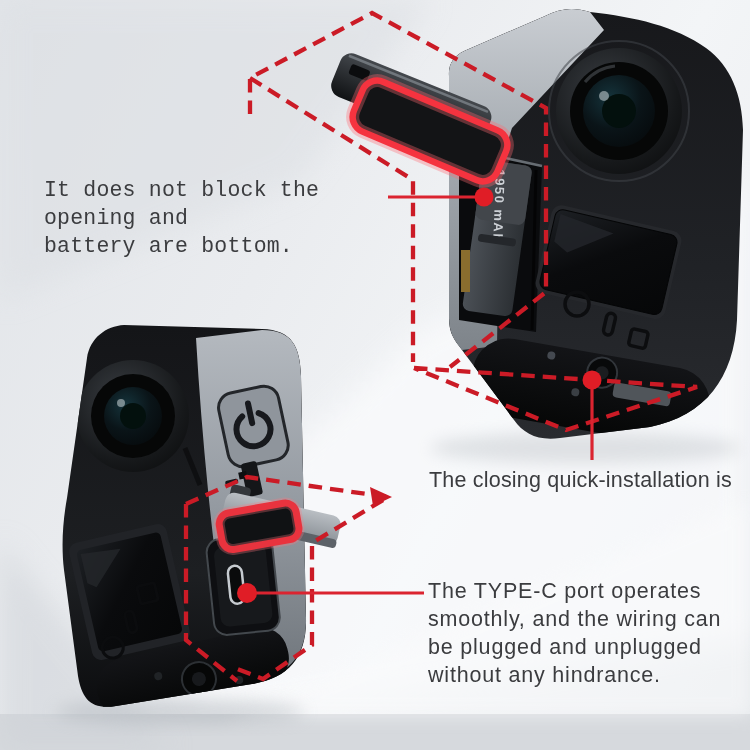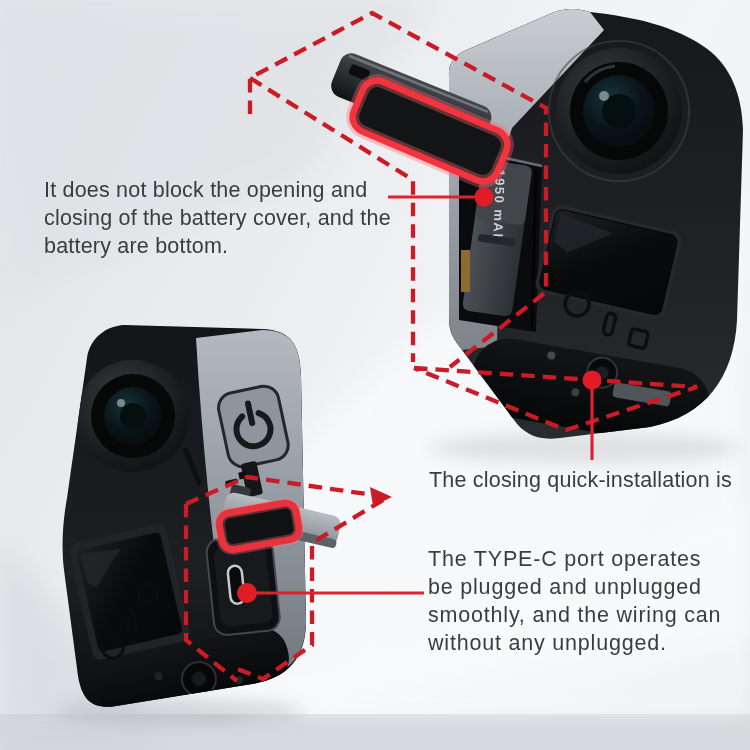--- a/index.html
+++ b/index.html
@@ -6,23 +6,23 @@
   .stage{
     position:relative;width:750px;height:750px;overflow:hidden;
     background:linear-gradient(118deg,#e1e4e8 0%,#eaecef 35%,#f3f5f7 62%,#edeff2 82%,#e6e9ec 100%);
     font-family:"Liberation Sans",sans-serif;
   }
   .stage svg{position:absolute;left:0;top:0;}
   .note{
     position:absolute;color:#3b3c3f;
     font-size:21.5px;line-height:28px;letter-spacing:.2px;
   }
-  #note-battery{left:44px;top:176px;width:370px;}
+  #note-battery{left:44px;top:176px;width:370px;font-family:Liberation Mono, monospace;}
   #note-bottom{left:429px;top:466px;width:320px;line-height:28.5px;}
-  #note-typec{left:428px;top:545px;width:320px;letter-spacing:.8px;}
+  #note-typec{left:428px;top:577px;width:320px;letter-spacing:.8px;}
   .battery-label-text{
     font-family:"Liberation Sans",sans-serif;font-size:13px;font-weight:bold;
     letter-spacing:1.5px;fill:#ccd0d5;
   }
 </style>
 </head>
 <body>
 
 <div class="stage">
 <svg width="750" height="750" viewBox="0 0 750 750">
@@ -243,25 +243,24 @@
     <circle cx="484" cy="197" r="9.5" fill="#e01d26"></circle>
     <line x1="592" y1="380" x2="592" y2="460" stroke="#db2430" stroke-width="3.2"></line>
     <circle cx="592" cy="380" r="9.5" fill="#e01d26"></circle>
     <line x1="252" y1="593" x2="424" y2="593" stroke="#db2430" stroke-width="3.2"></line>
     <circle cx="247" cy="593" r="10" fill="#e01d26"></circle>
   </g>
 </svg>
 
   <div class="note" id="note-battery">
     <div>It does not block the opening and</div>
-    <div>closing of the battery cover, and the</div>
     <div>battery are bottom.</div>
   </div>
   <div class="note" id="note-bottom">
     <div>The closing quick-installation is</div>
   </div>
   <div class="note" id="note-typec">
     <div>The TYPE-C port operates</div>
+    <div>smoothly, and the wiring can</div>
     <div>be plugged and unplugged</div>
-    <div>smoothly, and the wiring can</div>
-    <div>without any unplugged.</div>
+    <div>without any hindrance.</div>
   </div>
 </div>
 
 </body></html>

